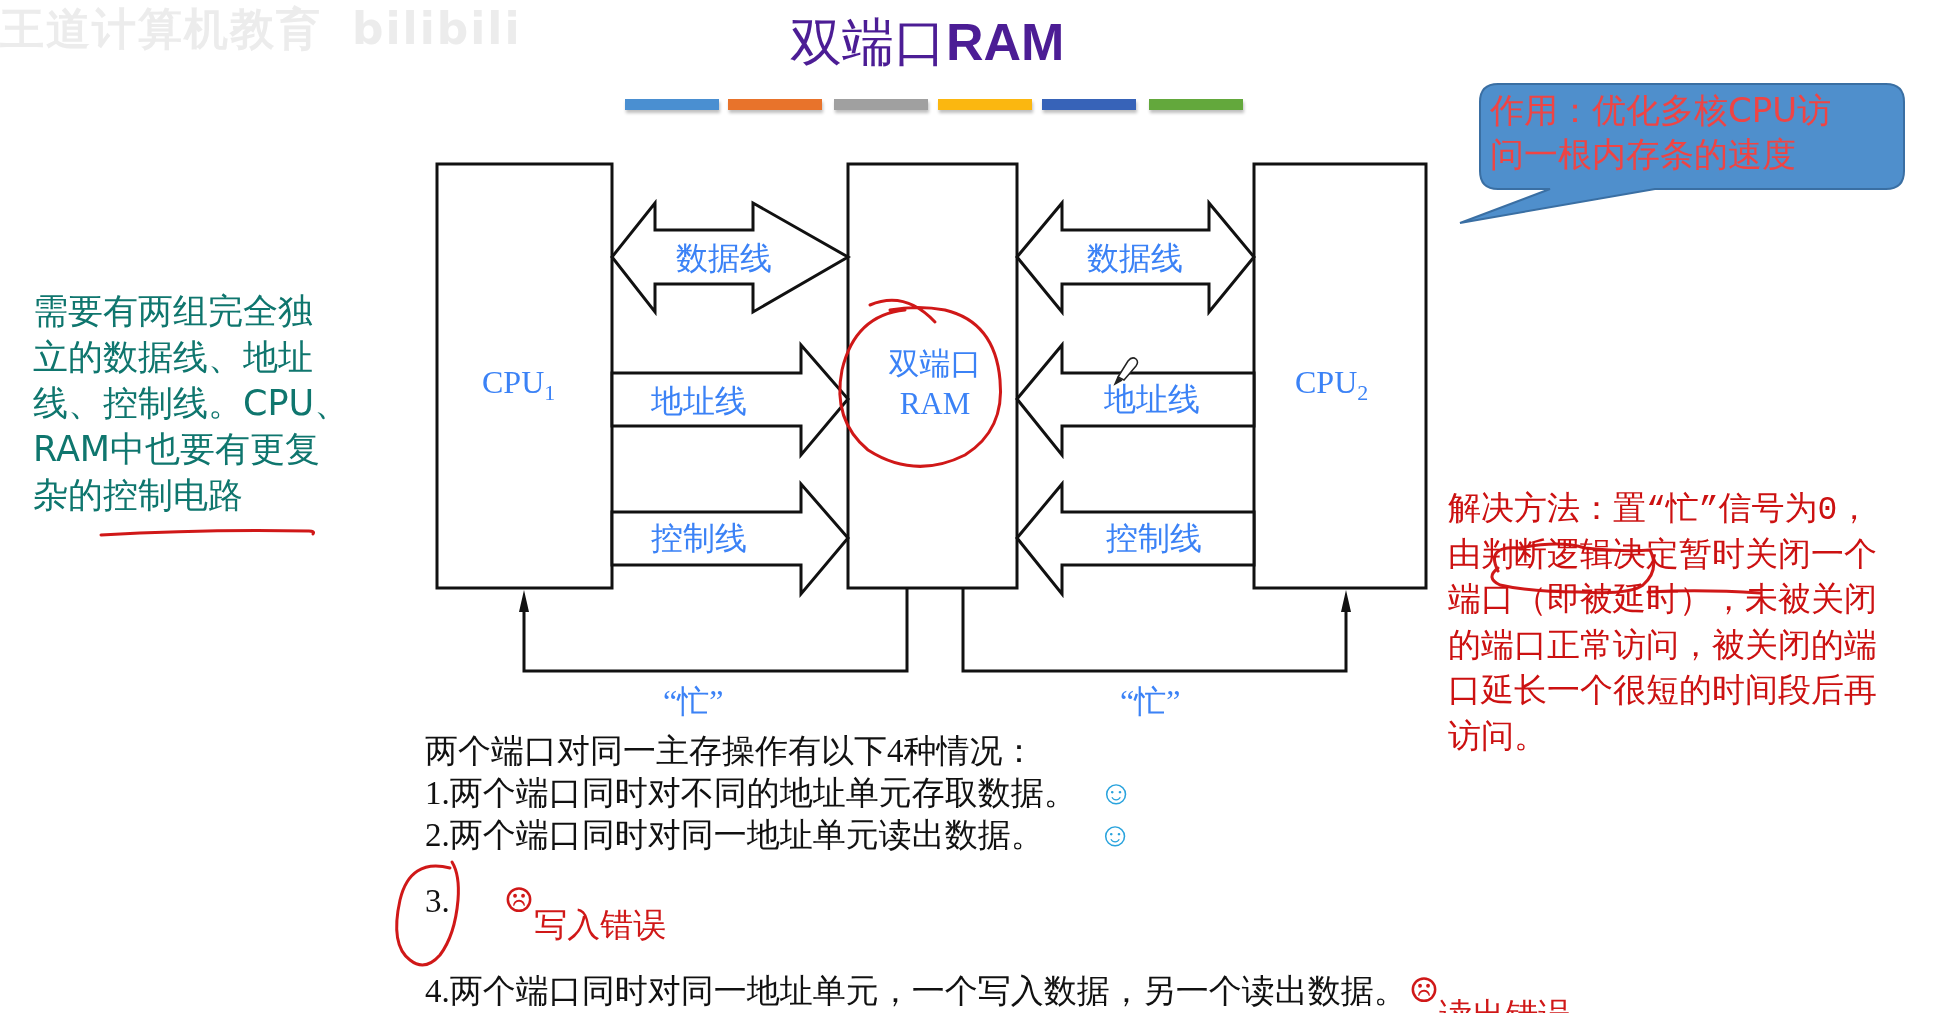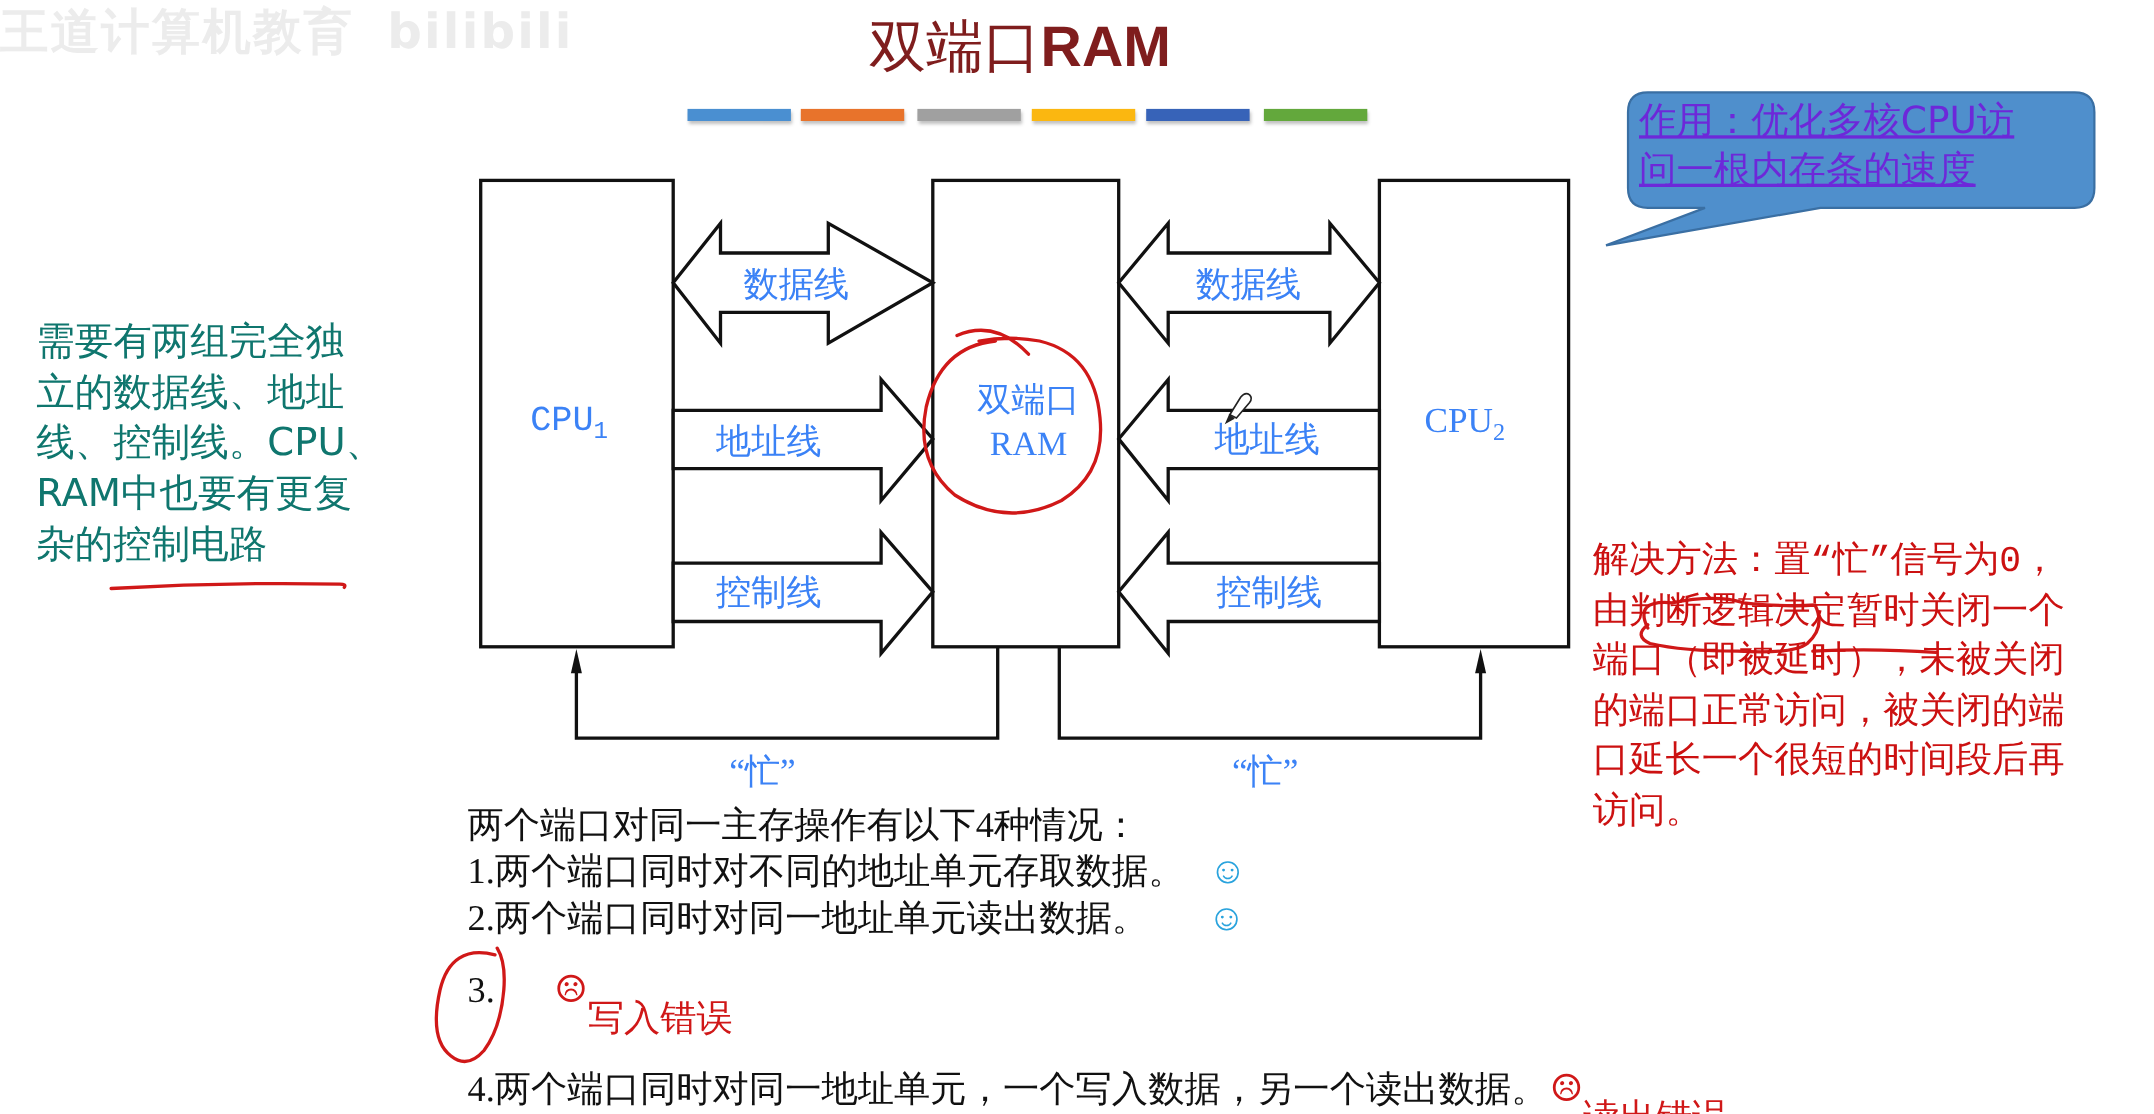--- a/index.html
+++ b/index.html
@@ -1,24 +1,24 @@
 <!DOCTYPE html>
 <html><head>
 <meta charset="utf-8">
 <style>
   html, body { margin: 0; padding: 0; background: #ffffff; }
   body { width: 1958px; height: 1013px; position: relative; overflow: hidden;
          font-family: "DejaVu Sans", "Liberation Sans", sans-serif; }
   .abs { position: absolute; }
   .watermark { left: 0; top: 0; font-size: 44px; font-weight: bold; color: #ececec; letter-spacing: 2px; white-space: nowrap; }
   .watermark .bili { margin-left: 30px; font-family: "DejaVu Sans", sans-serif; }
-  .title { left: 790px; top: 8px; font-size: 52px; color: #7f1d1d; white-space: nowrap; }
+  .title { left: 790px; top: 8px; font-size: 52px; color: #4c1d95; white-space: nowrap; }
   .title .en { font-family: "Liberation Sans", sans-serif; font-weight: bold; }
   .bar { top: 99px; height: 11px; width: 94px; box-shadow: 1px 3px 3px rgba(0,0,0,0.25); }
-  .callout-text { left: 1490px; top: 88px; width: 420px; font-size: 34px; line-height: 44px; color: #6d28d9; text-decoration: underline; }
+  .callout-text { left: 1490px; top: 88px; width: 420px; font-size: 34px; line-height: 44px; color: #ef4444; }
   .left-note { left: 33px; top: 288px; width: 320px; font-size: 35px; line-height: 46px; color: #0f766e; }
   .diagram-label { font-family: "Liberation Serif", "DejaVu Serif", serif; font-size: 32px; color: #3b82f6; white-space: nowrap; }
   .cases { left: 425px; top: 730px; font-family: "Liberation Serif", "DejaVu Serif", serif; font-size: 33px; line-height: 42px; color: #111; text-align: right; }
   .case-row { white-space: nowrap; display: flex; align-items: center; }
   .smile { color: #29a3dd; font-size: 34px; margin-left: 10px; }
   .frown { color: #d01818; font-size: 34px; }
   .err { color: #d01818; font-family: "DejaVu Sans", sans-serif; font-size: 33px; margin-top: 48px; }
   .solution { left: 1448px; top: 488px; width: 510px; font-family: Liberation Mono, monospace; font-size: 33px; line-height: 45.5px; color: #cc1111; }
 </style>
 </head>
@@ -98,21 +98,21 @@
   <g stroke="#d01818" stroke-width="3" fill="none" stroke-linecap="round">
     <path d="M1498,571 Q1485,545 1520,548 Q1560,540 1585,548 Q1625,552 1650,550 Q1660,570 1643,585 Q1630,595 1580,592 Q1530,592 1500,585 Q1485,578 1498,568"></path>
     <path d="M1648,592 Q1700,589 1760,593"></path>
   </g>
 
   <g stroke="#d01818" stroke-width="3" fill="none" stroke-linecap="round">
     <path d="M450,868 Q410,858 400,900 Q390,945 410,960 Q425,972 440,955 Q455,935 458,900 Q460,875 452,862"></path>
   </g>
 </svg>
 
-<div class="abs diagram-label" style="left:482px; top:364px; font-size:32px;font-family:Liberation Mono, monospace;">
+<div class="abs diagram-label" style="left:482px; top:364px; font-size:32px;">
   <span>CPU</span><sub style="font-size:22px;">1</sub>
 </div>
 <div class="abs diagram-label" style="left:1295px; top:364px; font-size:32px;">
   <span>CPU</span><sub style="font-size:22px;">2</sub>
 </div>
 <div class="abs diagram-label" style="left:880px; top:344px; font-size:31px; text-align:center; width:110px; line-height:40px;">
   <div>双端口</div>
   <div>RAM</div>
 </div>
 

